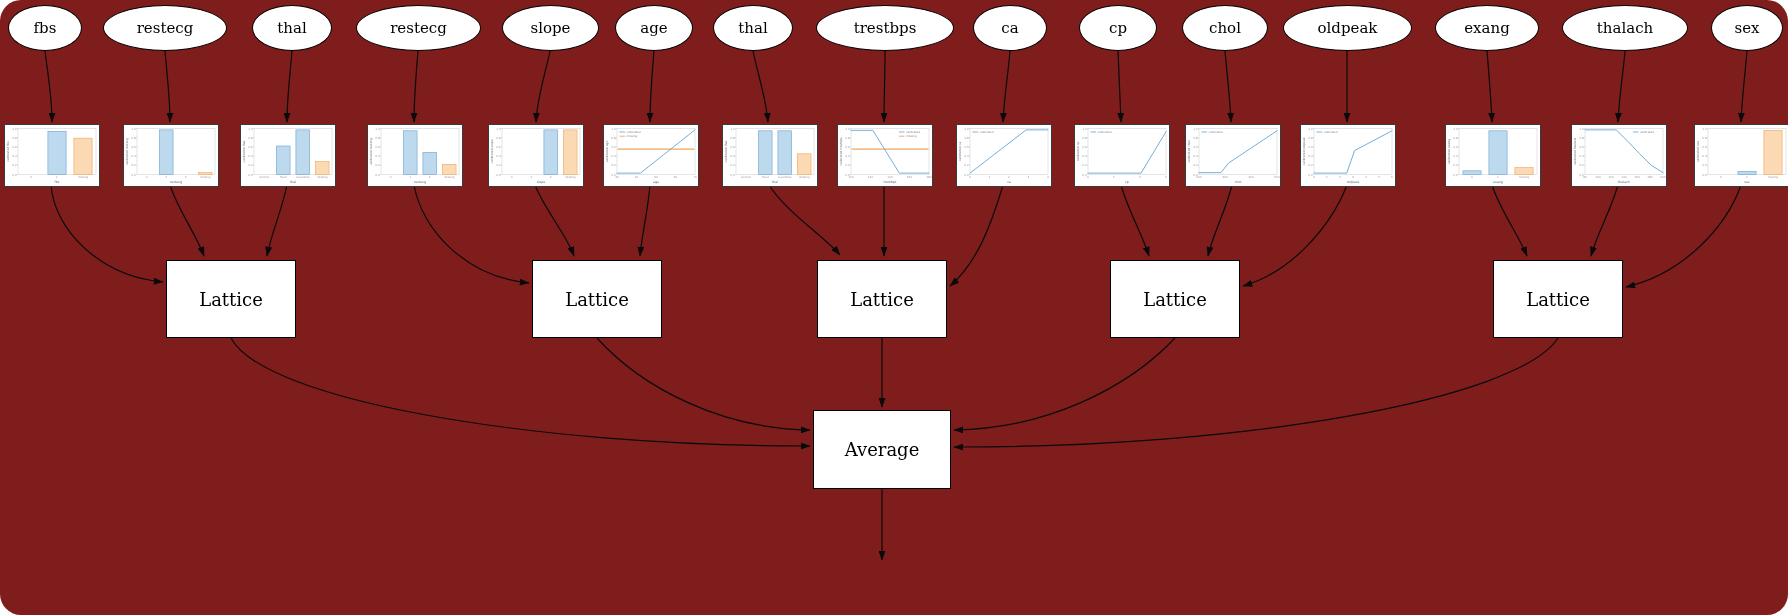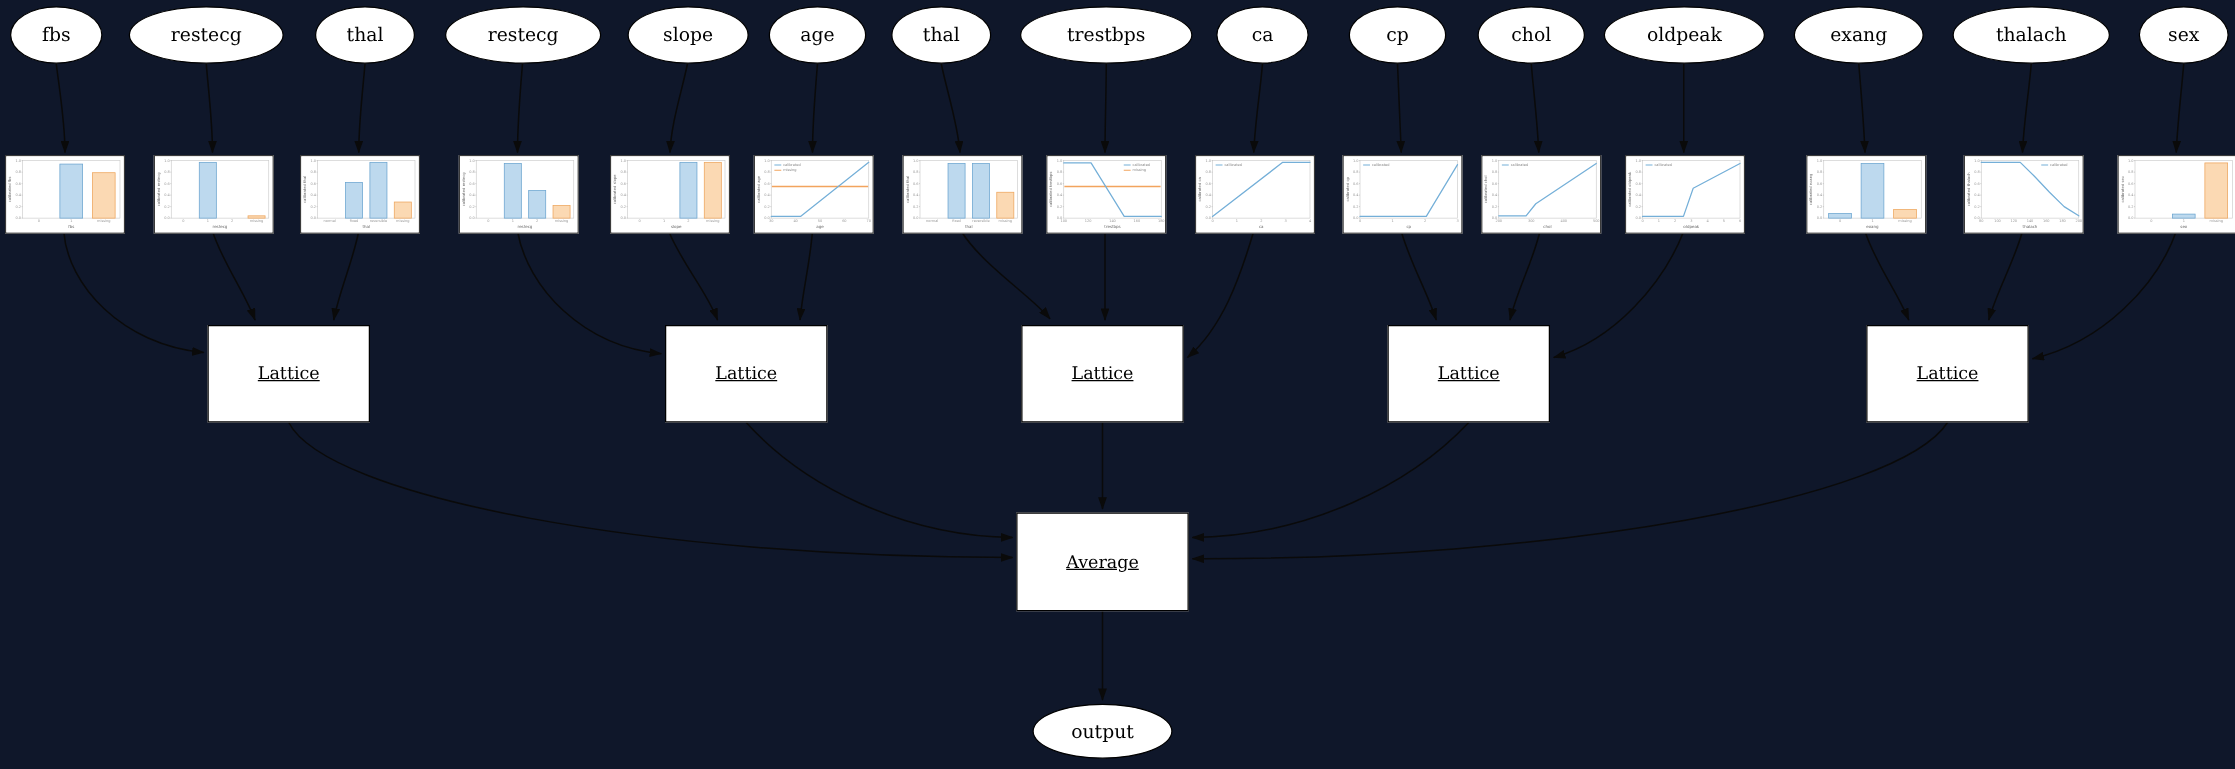--- a/index.html
+++ b/index.html
@@ -1,32 +1,33 @@
 <!DOCTYPE html>
 <html><head>
 <meta charset="utf-8">
 <style>
   html,body{margin:0;padding:0;background:#ffffff;}
   .canvas{
     position:relative;
     width:1788px;height:615px;
-    background:#0f172a;
+    background:#7f1d1d;
     font-family:"DejaVu Serif","Liberation Serif",serif;
     overflow:hidden;
+    border-radius:21px;
   }
   .edge-layer{position:absolute;left:0;top:0;z-index:1;}
   .node{position:absolute;z-index:2;display:flex;align-items:center;justify-content:center;box-sizing:border-box;}
   .ellipse{
     border:1.2px solid #000;border-radius:50%;
     background:#fff;font-size:15px;color:#000;
     top:5px;height:46px;
   }
   .box{
     border:1.2px solid #000;background:#fff;
-    font-size:14px;color:#000;text-decoration:underline;
+    font-size:18px;color:#000;
   }
   .lattice{top:260px;width:130px;height:78px;}
   .chart{
     position:absolute;top:124px;width:94px;height:61px;z-index:2;
     border:1.2px solid #3a3a3a;background:#fff;box-sizing:content-box;
   }
   .chart svg{display:block;}
   .avg{left:813px;top:410px;width:138px;height:79px;justify-content:center;}
   .output-ellipse{left:826px;top:563px;width:112px;height:44px;}
   .chart text, .chart tspan{font-family:"DejaVu Sans","Liberation Sans",sans-serif;}
@@ -558,17 +559,14 @@
       <span>Lattice</span>
     </div>
   <div class="node box lattice" style="left:1493px;">
       <span>Lattice</span>
     </div>
 
   <div class="node box avg">
       <span>Average</span>
     </div>
 
-  <div class="node ellipse output-ellipse" style="top:563px;height:44px;">
-      <span>output</span>
-    </div>
 
 </div>
 
 </body></html>

